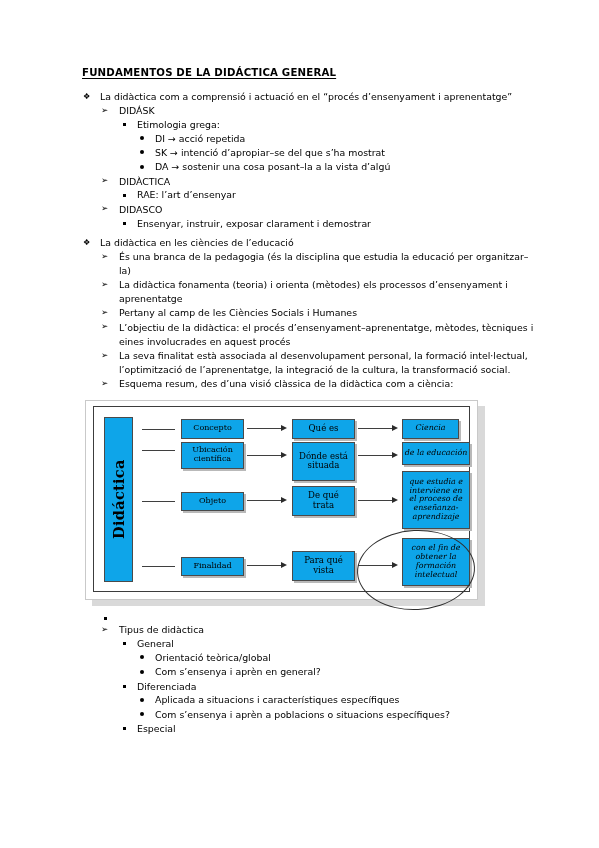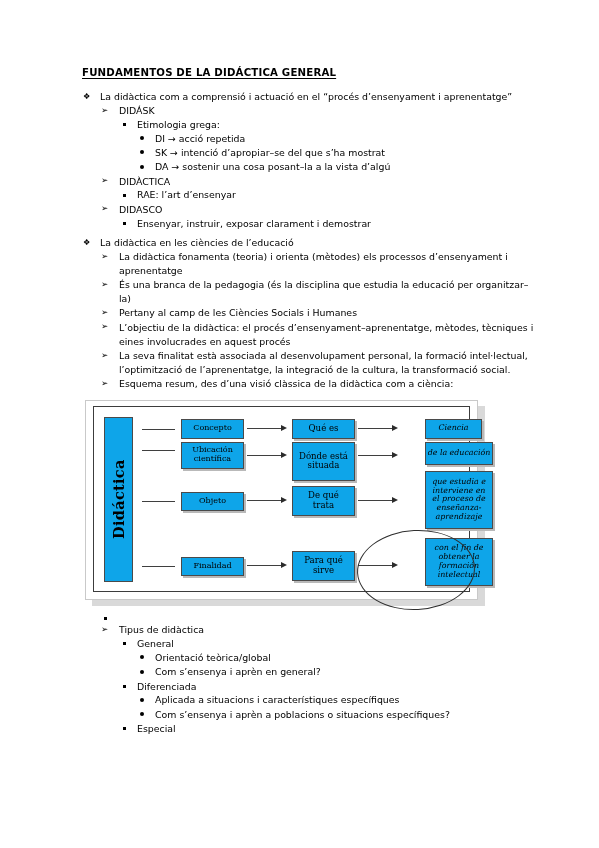--- a/index.html
+++ b/index.html
@@ -135,21 +135,21 @@
     transform:rotate(-90deg);
     white-space:nowrap;
     font-family:"DejaVu Serif","Liberation Serif",serif;
     font-weight:bold;
     font-size:14.5px;
     letter-spacing:0.3px;
   }
 
   .concept{ font-size:8px; }
   .question{ font-size:8.6px; font-weight:normal; }
-  .answer{ font-size:7.9px; font-style:italic;margin-left:23px; }
+  .answer{ font-size:7.9px; font-style:italic; }
 
   .connector{
     position:absolute;
     height:0;border-top:1.4px solid #3f3f3f;
   }
   .arrow{
     position:absolute;height:8px;
   }
   .arrow .shaft{
     position:absolute;left:0;top:3.4px;height:0;
@@ -228,24 +228,24 @@
           </li>
 
         </ul>
       </li>
 
       <li class="item">
         <span class="btxt">La didàctica en les ciències de l’educació</span>
 
         <ul class="lvl l2">
           <li class="item">
+              <span class="btxt">És una branca de la pedagogia (és la disciplina que estudia la educació per organitzar–la)</span>
+            </li>
+          <li class="item">
               <span class="btxt">La didàctica fonamenta (teoria) i orienta (mètodes) els processos d’ensenyament i aprenentatge</span>
-            </li>
-          <li class="item">
-              <span class="btxt">És una branca de la pedagogia (és la disciplina que estudia la educació per organitzar–la)</span>
             </li>
           <li class="item">
               <span class="btxt">Pertany al camp de les Ciències Socials i Humanes</span>
             </li>
           <li class="item">
               <span class="btxt">L’objectiu de la didàctica: el procés d’ensenyament–aprenentatge, mètodes, tècniques i eines involucrades en aquest procés</span>
             </li>
           <li class="item">
               <span class="btxt">La seva finalitat està associada al desenvolupament personal, la formació intel·lectual, l’optimització de l’aprenentatge, la integració de la cultura, la transformació social.</span>
             </li>
@@ -326,21 +326,21 @@
                 <div class="connector" style="left:57px;top:166px;width:33px;"></div>
                 <div class="dbox concept shadowed" style="left:96px;top:157px;width:63px;height:19px;">
                   <span>Finalidad</span>
                 </div>
                 <div class="arrow" style="left:162px;top:162px;width:41px;">
                   <span class="shaft" style="width:35px;"></span>
                     <span class="head" style="left:34px;"></span>
                 </div>
                 <div class="dbox question shadowed" style="left:207px;top:151px;width:63px;height:30px;">
                   <span style="white-space:pre-line;">Para qué
-sirve</span>
+vista</span>
                 </div>
                 <div class="arrow" style="left:273px;top:162px;width:41px;">
                   <span class="shaft" style="width:35px;"></span>
                     <span class="head" style="left:34px;"></span>
                 </div>
                 <div class="dbox answer shadowed" style="left:317px;top:138px;width:68px;height:48px;padding:8px 4px;">
                   <span>con el fin de obtener la formación intelectual</span>
                 </div>
 
                 <div class="hand-circle"></div>

